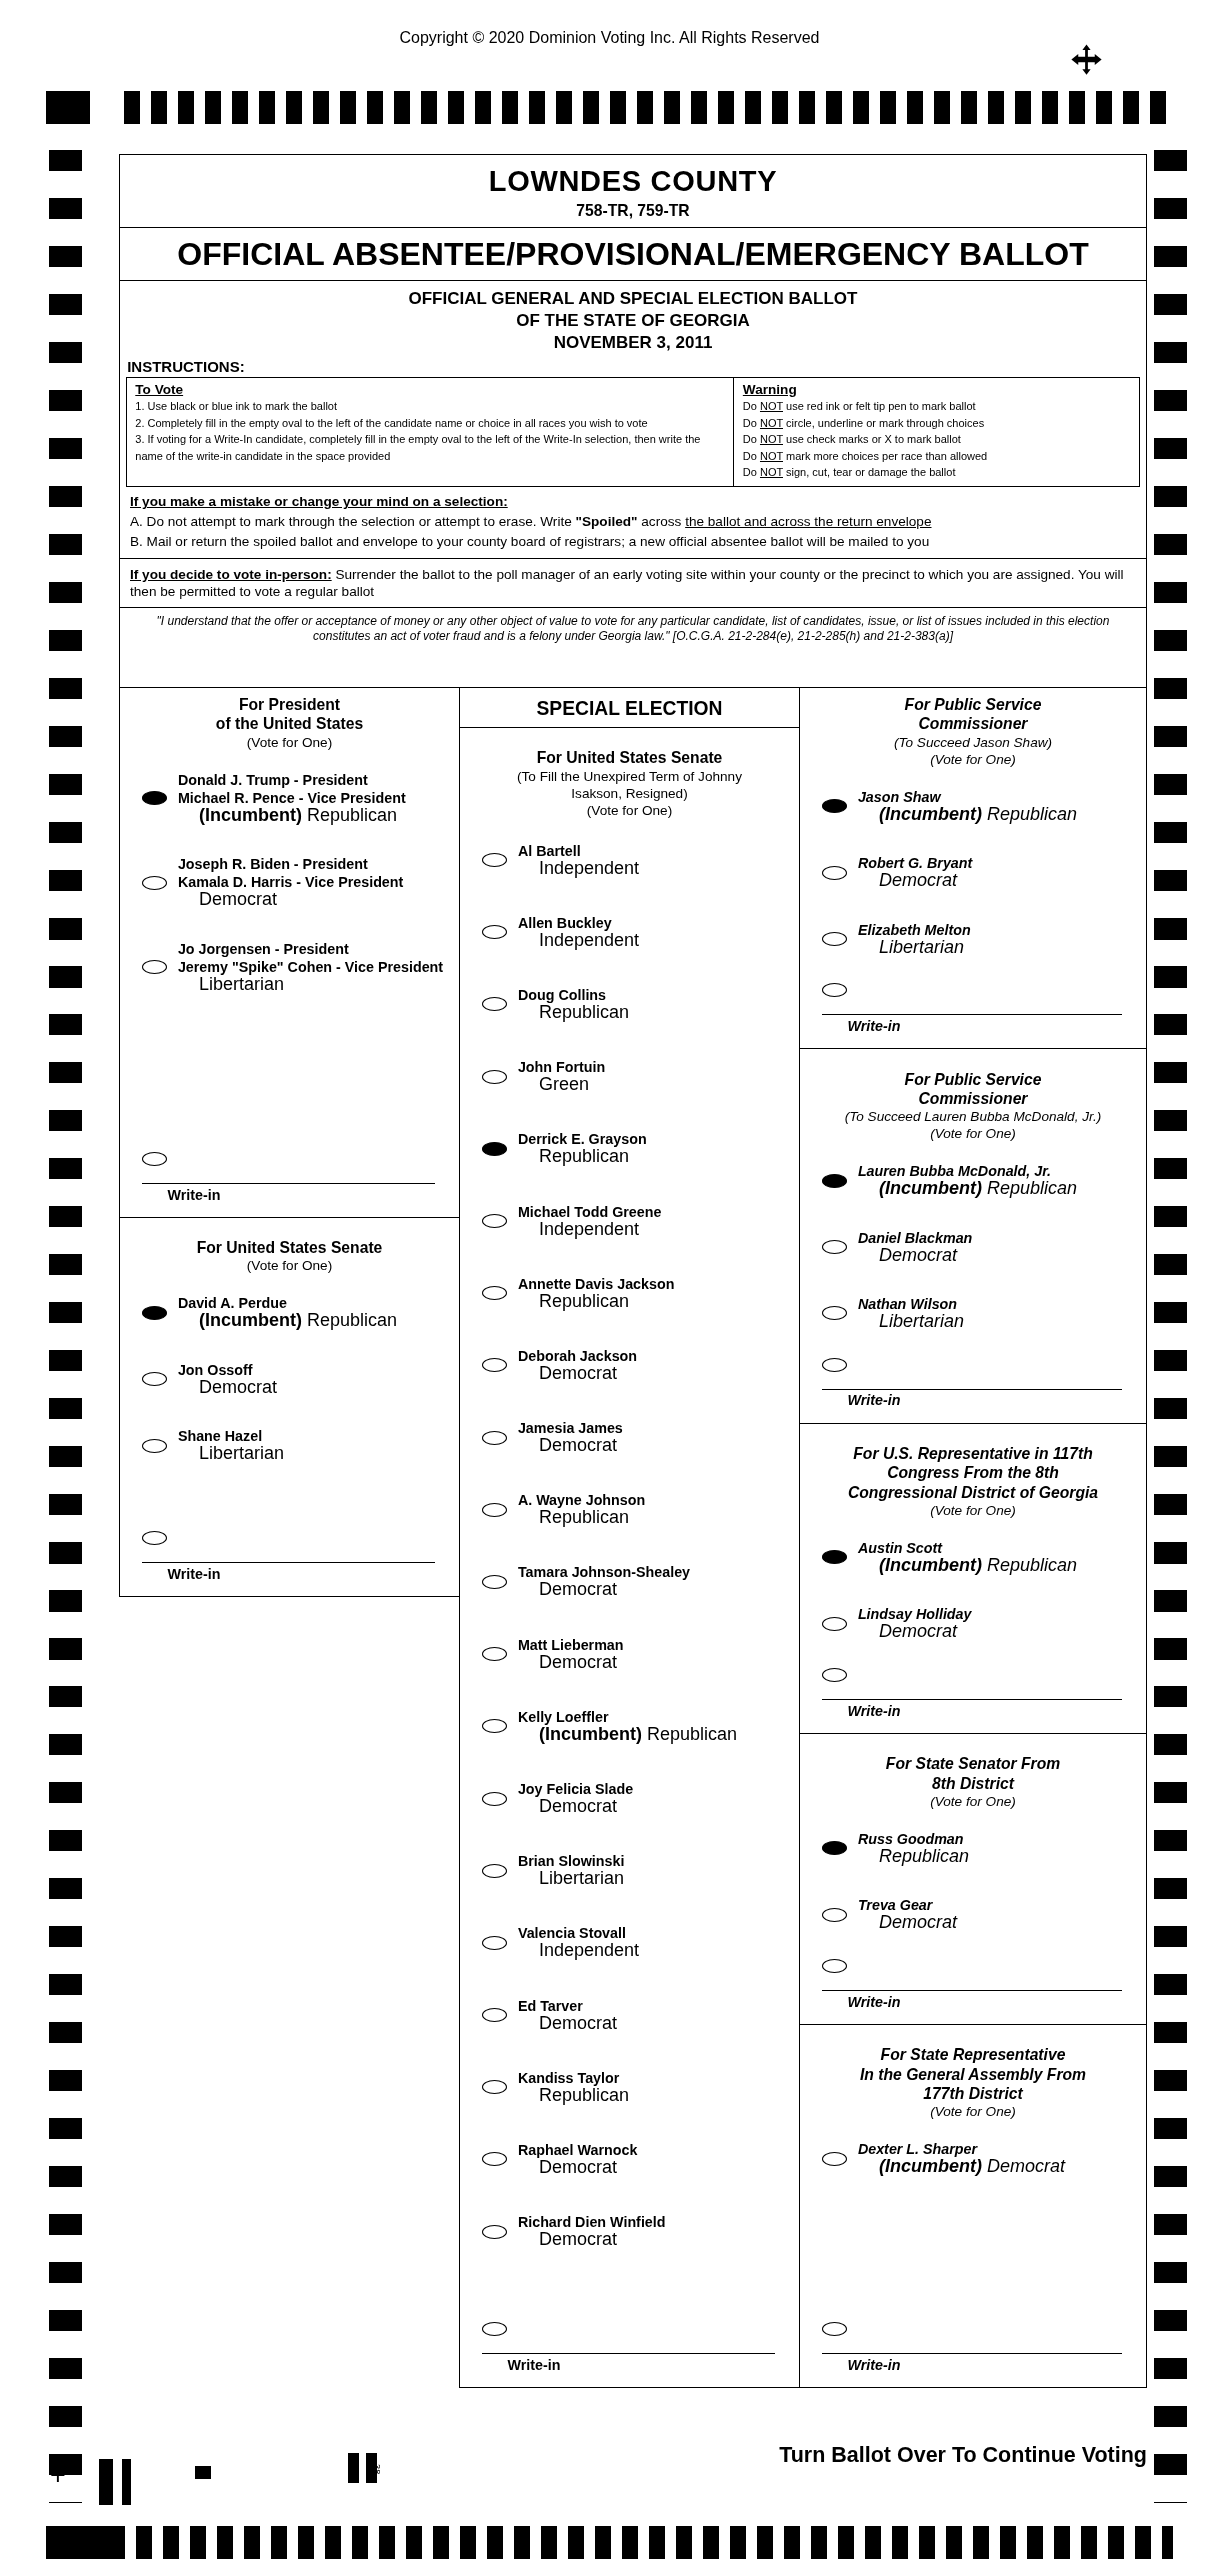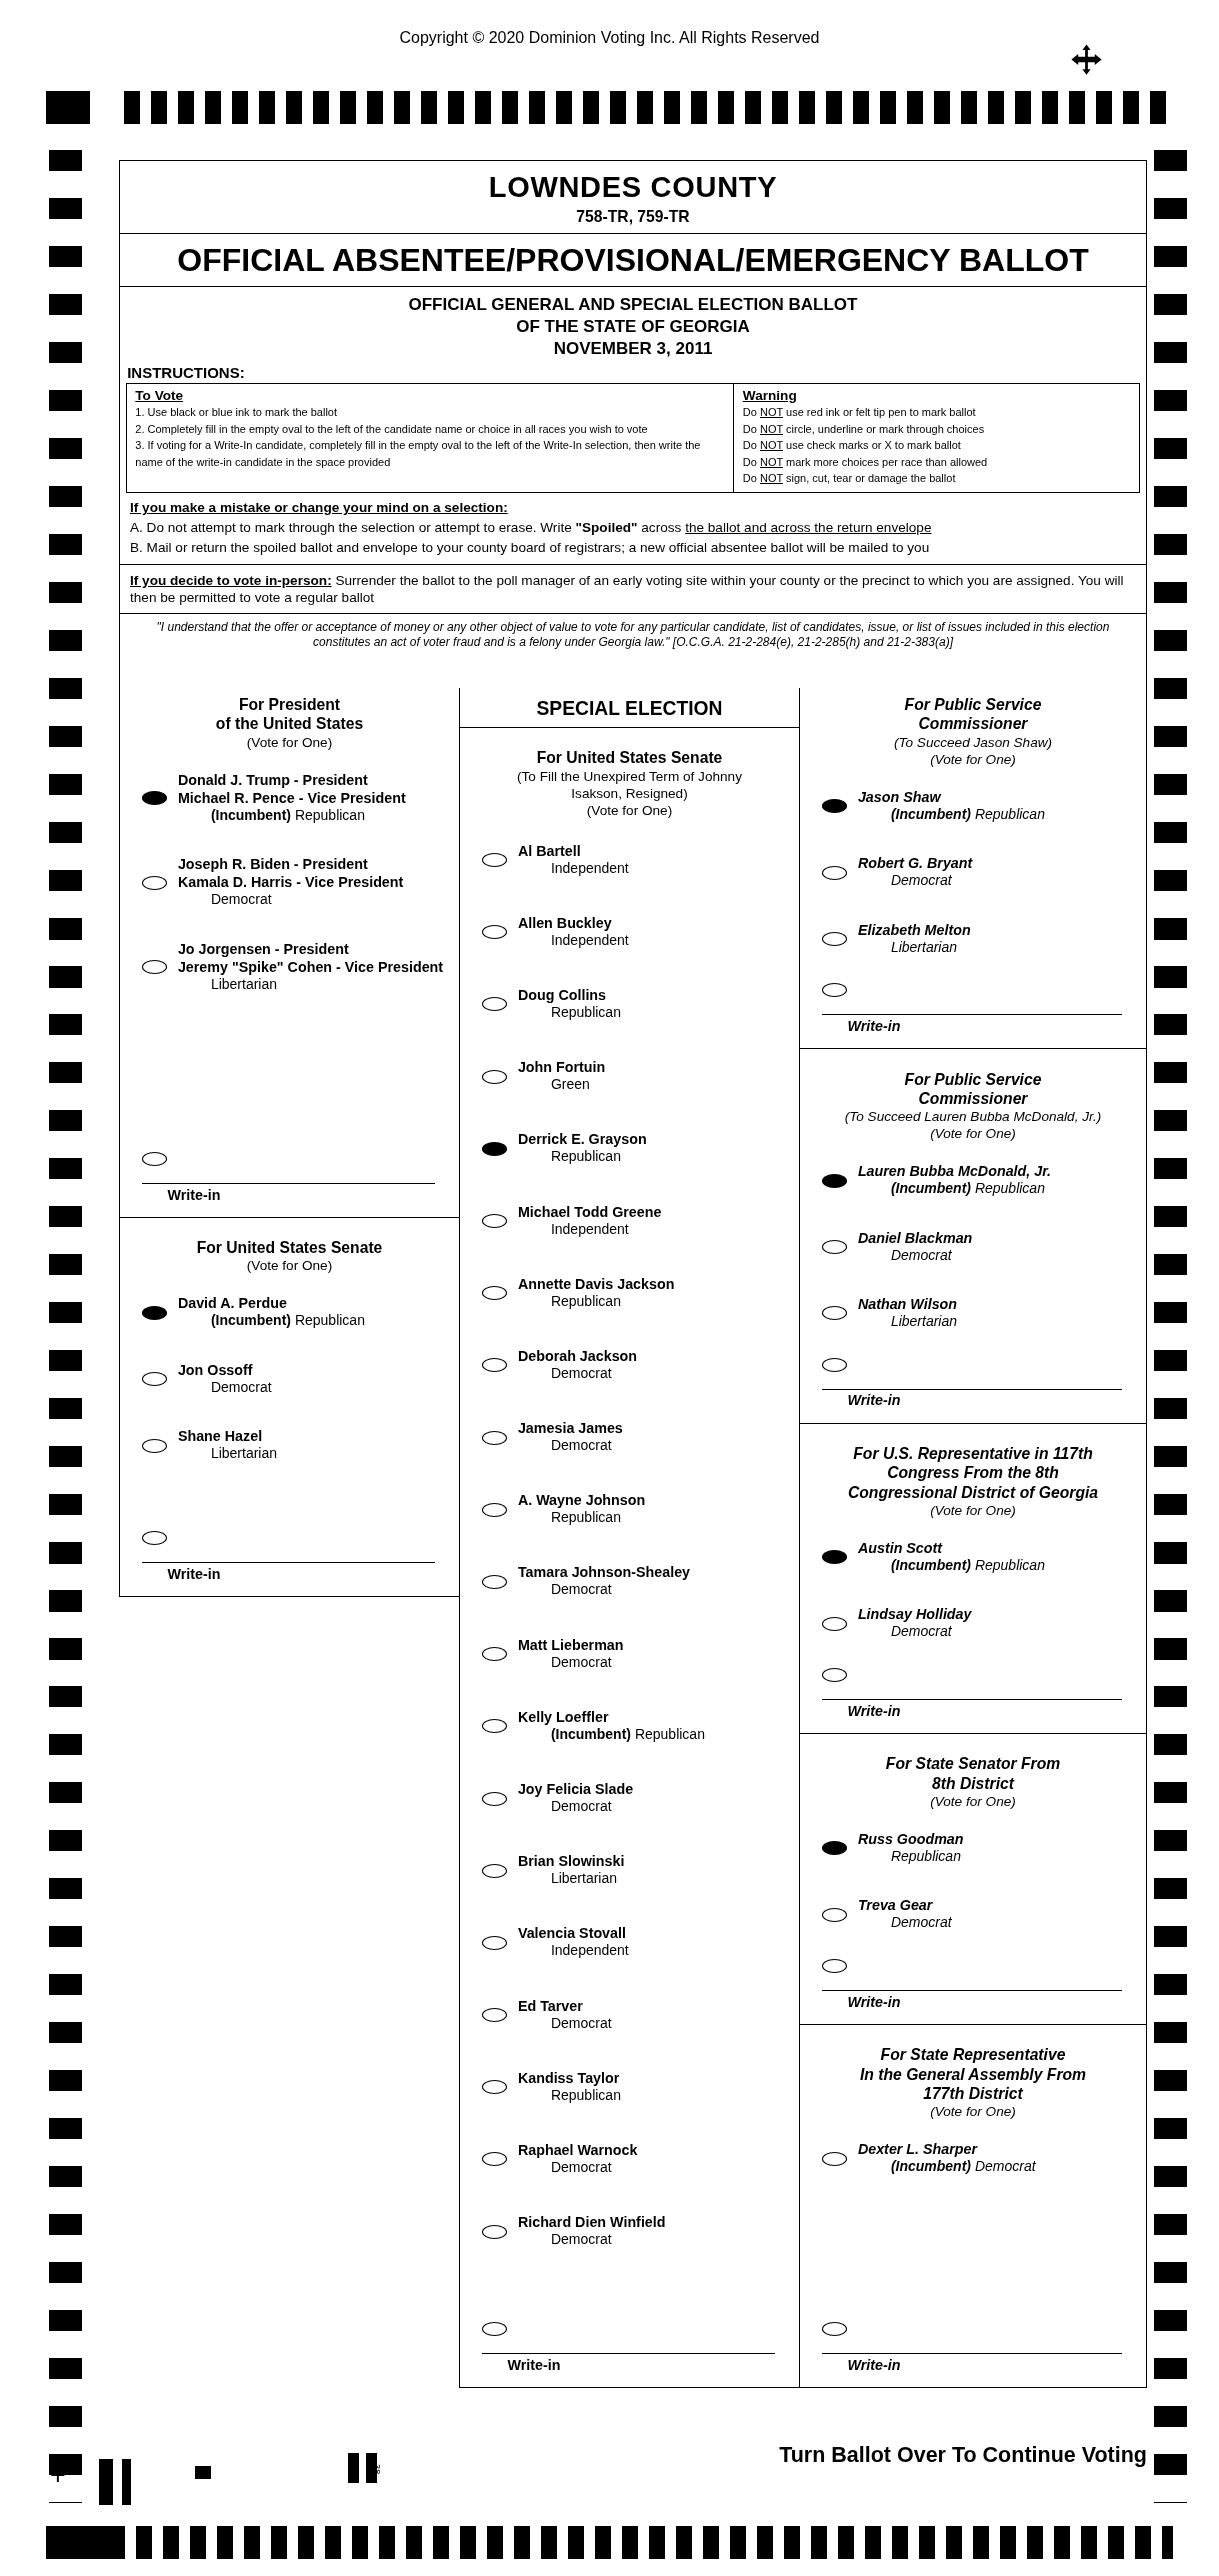--- a/index.html
+++ b/index.html
@@ -13,21 +13,21 @@
   .tm-right{position:absolute;left:1154px;top:150px;width:33px;height:2353px;
     background:repeating-linear-gradient(180deg,#000 0 21.5px,transparent 21.5px 48px);}
   .tm-bottom-strip{position:absolute;left:136px;top:2526px;width:1037px;height:33px;
     background:repeating-linear-gradient(90deg,#000 0 16.4px,transparent 16.4px 27px);}
   .tm-bottom-block{position:absolute;left:46px;top:2526px;width:79px;height:33px;background:#000;}
 
   .copyright{position:absolute;top:29px;left:0;width:100%;text-align:center;font-size:16px;}
   .crosshair{position:absolute;left:1070px;top:43px;width:33px;height:33px;}
 
   
-  .header-box{position:absolute;left:119px;top:160px;width:1028px;height:534px;
+  .header-box{position:absolute;left:119px;top:154px;width:1028px;height:534px;
     border:1.4px solid #000;box-sizing:border-box;background:#fff;}
   .county-sec{text-align:center;padding:10px 0 7.2px;border-bottom:1.4px solid #000;}
   .county{font-size:29px;font-weight:bold;letter-spacing:0.7px;}
   .precinct{font-size:15.7px;font-weight:bold;margin-top:4.3px;}
   .type-sec{text-align:center;padding:7.2px 0;border-bottom:1.4px solid #000;font-size:32px;font-weight:bold;}
   .elec-sec{text-align:center;padding:7.2px 0 2.9px;font-size:17px;font-weight:bold;line-height:22px;}
   .instr-label{font-size:15px;font-weight:bold;padding:1.4px 0 1.4px 7.2px;}
   .instr-box{display:flex;border:1.4px solid #000;margin:0 5.7px;}
   .instr-left{width:60%;padding:4.3px 8.6px 5.7px;border-right:1.4px solid #000;box-sizing:border-box;}
   .instr-right{width:40%;padding:4.3px 8.6px 5.7px;box-sizing:border-box;}
@@ -55,21 +55,21 @@
   #col1 .contest:first-child{min-height:529px;}
   .c-header{text-align:center;padding:7.2px 5.7px 4.3px;}
   .c-title{font-size:15.7px;font-weight:bold;line-height:19.3px;}
   .c-sub{font-size:13.6px;line-height:17px;}
   .cand{display:flex;align-items:center;padding:15.7px 5.7px 15.7px 21.5px;}
   #col2 .cand{padding-top:18.6px;padding-bottom:18.6px;}
   .oval{width:23px;height:12px;border:1.4px solid #000;border-radius:50%;flex:none;margin-top:2.1px;background:#fff;}
   .oval.filled{background:#000;}
   .cand-text{margin-left:11.4px;}
   .cand-name{font-size:14.3px;font-weight:bold;line-height:18px;}
-  .cand-party{font-size:14px;line-height:17px;margin-left:33px;}
+  .cand-party{font-size:18px;line-height:17px;margin-left:21px;}
   .writein{margin-top:auto;padding:10px 13px 14.3px 21.5px;}
   .wline{border-top:1.4px solid #000;margin:17px 11.4px 1.4px 0;}
   .wlabel{font-weight:bold;font-size:14.3px;margin-left:26px;padding-top:1.4px;}
 
   .turnover{position:absolute;top:2443px;right:72px;font-size:21.5px;font-weight:bold;}
 
   
   .reg-plus{position:absolute;left:50px;top:2460px;font-size:27px;font-weight:normal;}
   .idbar1{position:absolute;left:99px;top:2459px;width:14.3px;height:46px;background:#000;}
   .idbar2{position:absolute;left:122px;top:2459px;width:8.6px;height:46px;background:#000;}

